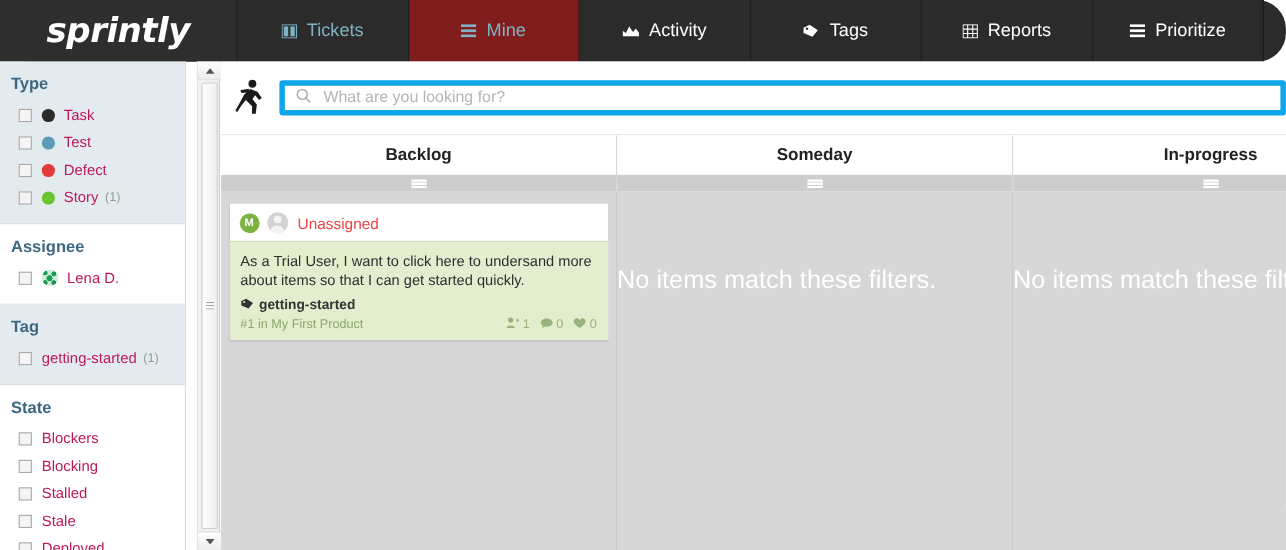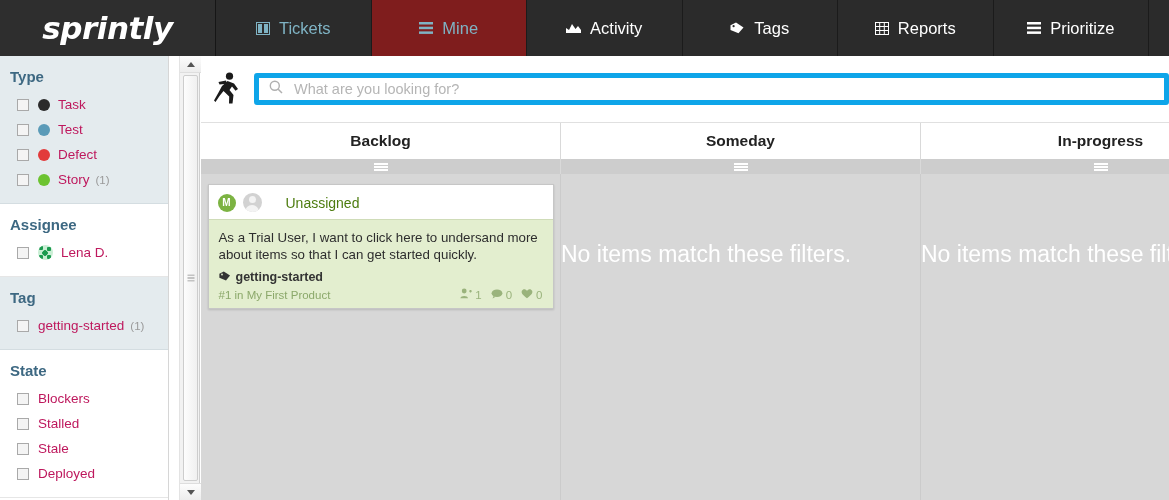--- a/index.html
+++ b/index.html
@@ -9,21 +9,21 @@
     font-family: "Liberation Sans", sans-serif;
     background: #ffffff;
   }
   .app { position: relative; width: 1169px; height: 500px; }
 
   
   .topnav {
     position: absolute; top: 0; left: 0;
     width: 1169px; height: 56px;
     background: #2b2b2b;
-    display: flex; align-items: stretch;
+    display: flex; align-items: stretch; border-radius: 26px;
   }
   .brand {
     width: 216px; height: 56px;
     background: #2e2e2e;
     display: flex; align-items: center; justify-content: center;
     border-right: 1px solid #161616;
   }
   .brand-text {
     font-family: "DejaVu Sans", sans-serif;
     font-weight: bold; font-style: italic;
@@ -200,21 +200,21 @@
     position: relative; overflow: hidden;
   }
   .av-blank::before {
     content: ""; position: absolute; top: 3px; left: 6px;
     width: 7px; height: 7px; border-radius: 50%; background: #f3f3f3;
   }
   .av-blank::after {
     content: ""; position: absolute; top: 12px; left: 2.5px;
     width: 14px; height: 11px; border-radius: 7px 7px 0 0; background: #f3f3f3;
   }
-  .unassigned { font-size: 14px; color: #4d7c0f; margin-left: 24px; }
+  .unassigned { font-size: 14px; color: #ef4444; margin-left: 9px; }
   .card-body {
     background: #e3eecf; border-top: 1px solid #cfdcb8;
     padding: 9px 10px 7px 10px;
   }
   .card-text { font-size: 13.3px; color: #2e2e2e; line-height: 17px; }
   .card-tag {
     display: flex; align-items: center; gap: 5px;
     margin-top: 7px;
     font-size: 12.5px; font-weight: bold; color: #333;
   }
@@ -345,20 +345,24 @@
         <span class="frow-label">getting-started</span>
         <span class="frow-count">(1)</span>
       </div>
     </div>
 
     <div class="filter-group plain">
       <div class="group-title">State</div>
       <div class="filter-row">
         <span class="cbx"></span>
         <span class="frow-label">Blockers</span>
+      </div>
+      <div class="filter-row">
+        <span class="cbx"></span>
+        <span class="frow-label">Blocking</span>
       </div>
       <div class="filter-row">
         <span class="cbx"></span>
         <span class="frow-label">Stalled</span>
       </div>
       <div class="filter-row">
         <span class="cbx"></span>
         <span class="frow-label">Stale</span>
       </div>
       <div class="filter-row">

